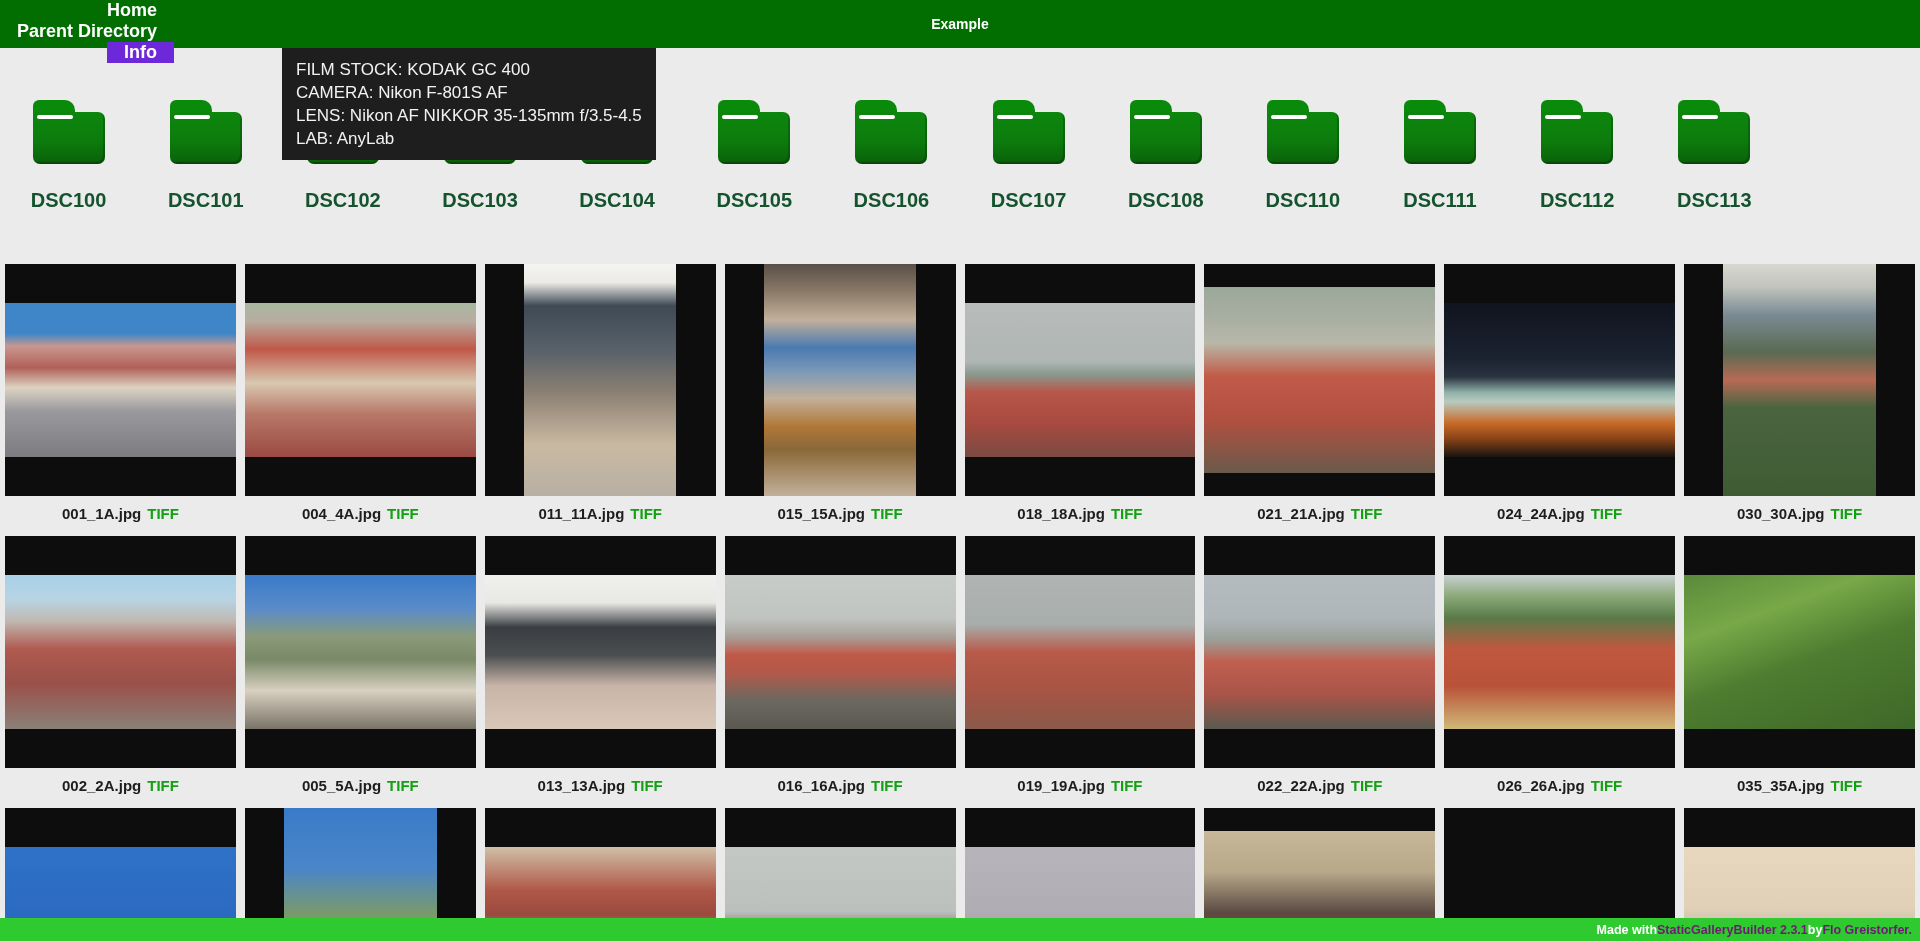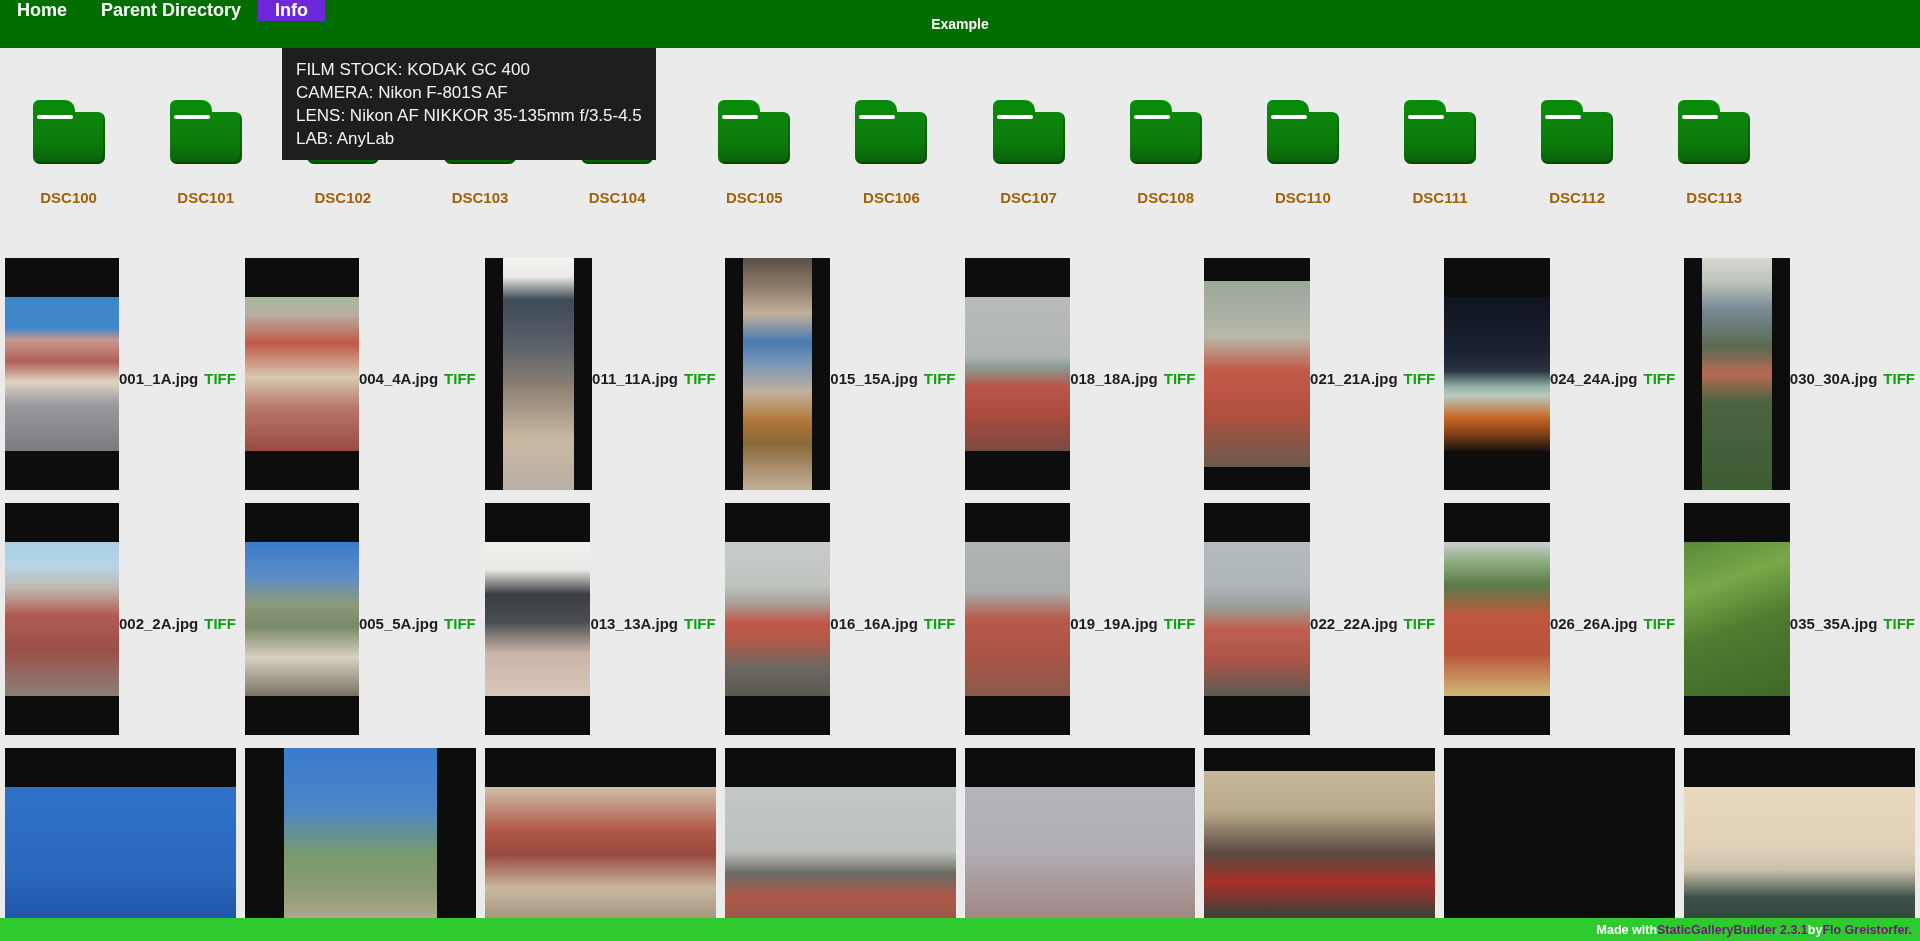--- a/index.html
+++ b/index.html
@@ -23,25 +23,25 @@
   }
   
   .folders{display:grid;grid-template-columns:repeat(14,1fr);padding-top:52px;}
   .folder-cell{display:flex;flex-direction:column;align-items:center;cursor:pointer;}
   .folder-icon{position:relative;width:72px;height:64px;}
   .folder-tab{position:absolute;left:0;top:0;width:42px;height:18px;background:#0a8a0a;border-radius:6px 10px 0 0;}
   .folder-body{position:absolute;left:0;top:12px;right:0;bottom:0;border-radius:2px 7px 7px 7px;
     background:linear-gradient(180deg,#0d860d 0%,#0c7c0c 55%,#0a660a 92%,#085408 100%);
     box-shadow:inset -2px -2px 0 rgba(0,0,0,0.18);}
   .folder-stripe{position:absolute;left:4px;top:15px;width:36px;height:4px;background:#ffffff;border-radius:2px;z-index:2;}
-  .folder-label{margin-top:25px;font-size:15px;color:#a16207;}
+  .folder-label{margin-top:25px;font-size:20px;color:#14532d;}
   
   .gallery{padding:0 5px;margin-top:52px;}
   .photo-row{display:grid;grid-template-columns:repeat(8,1fr);gap:9px;margin-bottom:0;}
-  .photo-cell{display:flex;flex-direction:row;align-items:center;padding-bottom:13px;border-radius:27px;}
+  .photo-cell{display:flex;flex-direction:column;align-items:center;padding-bottom:13px;border-radius:27px;}
   .thumb-frame{width:100%;height:232px;background:#0d0d0d;display:flex;align-items:center;justify-content:center;cursor:pointer;overflow:hidden;}
   .thumb{display:block;}
   .thumb.landscape{width:100%;height:66%;}
   .thumb.tall{width:100%;height:80%;}
   .thumb.portrait{width:66%;height:100%;}
   .caption{margin-top:9px;font-size:15px;color:#1d1d1d;height:18px;white-space:nowrap;}
   .caption .tiff{color:#13a013;margin-left:6px;text-decoration:none;cursor:pointer;}
   
   .footer{
     position:fixed;left:0;right:0;bottom:0;height:23px;z-index:100;
@@ -49,21 +49,21 @@
     display:flex;align-items:center;justify-content:flex-end;
     font-size:12.5px;padding-right:8px;
   }
   .footer span{}
   .footer .footer-link{color:#701a75;text-decoration:none;cursor:pointer;}
 </style>
 </head>
 <body>
 
 <div class="nav">
-  <div style="display:flex;align-items:flex-start;">
+  <div style="display:flex;align-items:flex-end;flex-direction:column;">
       <a class="nav-item">Home</a>
       <a class="nav-item">Parent Directory</a>
       <a class="nav-item active">Info</a>
     </div>
   <div class="nav-title">Example</div>
 </div>
 
 <div class="tooltip">
     <div>FILM STOCK: KODAK GC 400</div>
     <div>CAMERA: Nikon F-801S AF</div>

